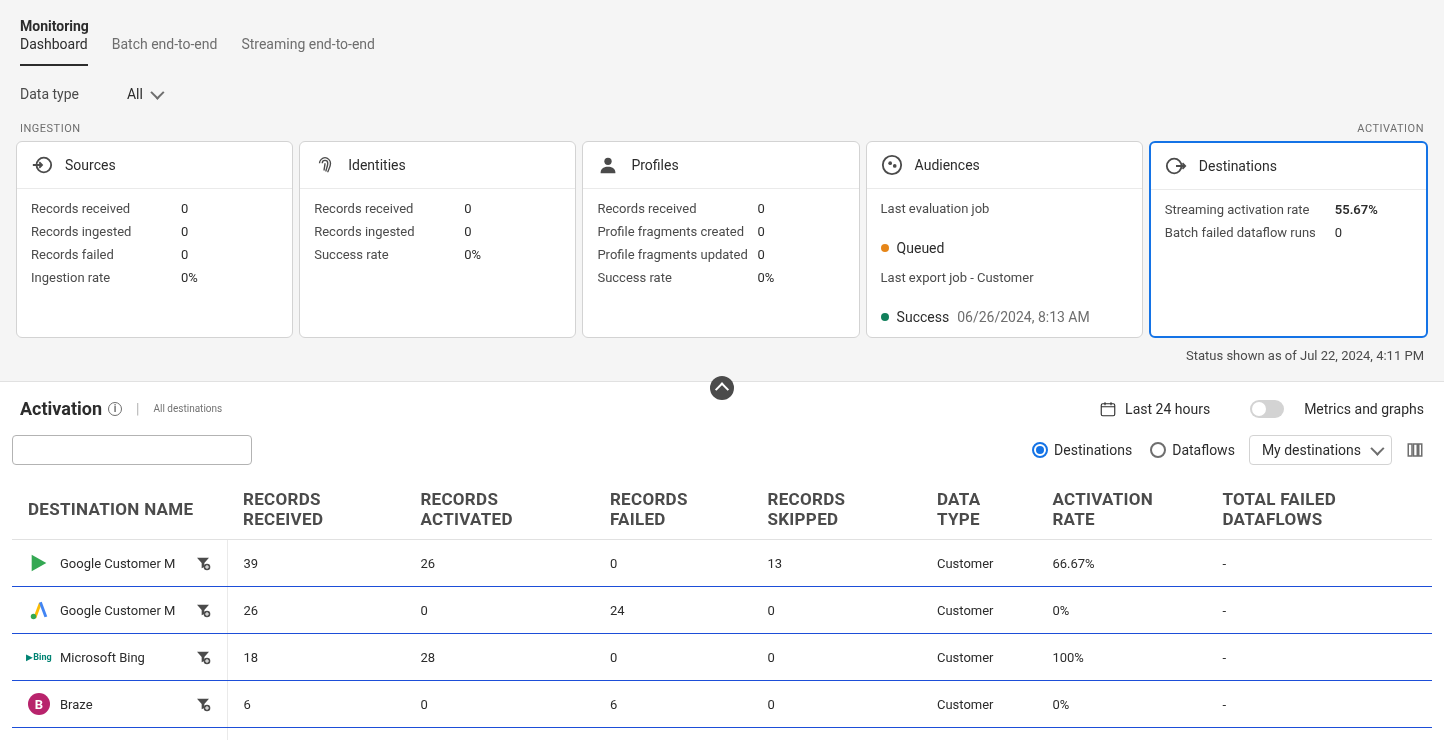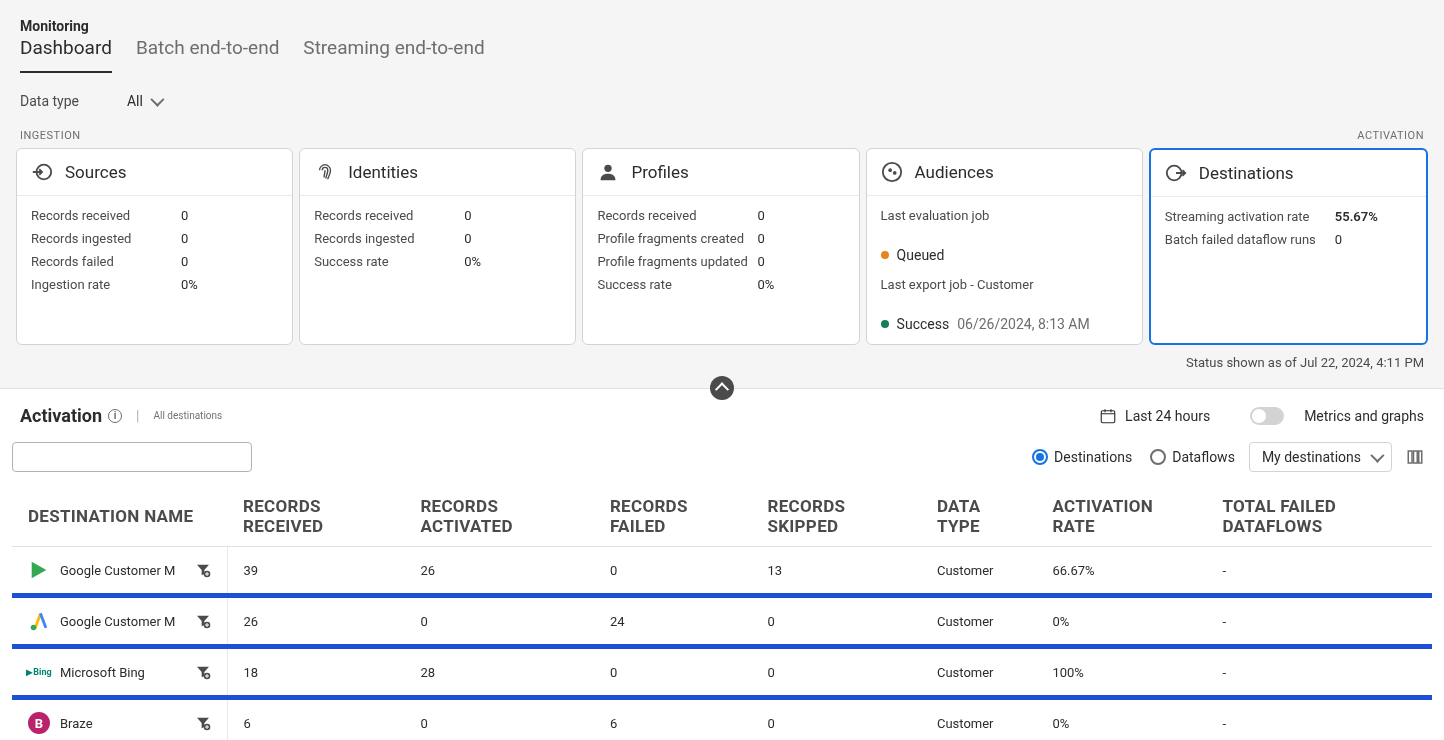--- a/index.html
+++ b/index.html
@@ -20,21 +20,21 @@
   margin-bottom: 2px;
 }
 .tabs {
   display: flex;
   gap: 24px;
 }
 .tab {
   padding: 0 0 12px 0;
   cursor: pointer;
   color: #6e6e6e;
-  font-size: 19px;
+  font-size: 14px;
 }
 .tab.active {
   color: #2c2c2c;
   font-weight: 400;
   border-bottom: 2px solid #2c2c2c;
 }
 .filter-row {
   padding: 20px;
   display: flex;
   align-items: center;
@@ -78,21 +78,21 @@
 .card.selected {
   border: 2px solid #1473e6;
 }
 .card-head {
   display: flex;
   align-items: center;
   gap: 12px;
   padding: 12px 14px;
   border-bottom: 1px solid #eaeaea;
 }
-.card-title { font-size: 17px; color: #2c2c2c; }
+.card-title { font-size: 14px; color: #2c2c2c; }
 .card-icon {
   width: 22px; height: 22px;
   display: flex; align-items: center; justify-content: center;
   color: #4b4b4b;
 }
 .card-body {
   padding: 12px 14px;
   display: flex;
   flex-direction: column;
   gap: 8px;
@@ -205,21 +205,21 @@
   text-align: left;
   font-size: 17px;
   font-weight: 700;
   letter-spacing: 0.3px;
   color: #4b4b4b;
   padding: 10px 16px;
   border-bottom: 1px solid #e1e1e1;
 }
 tbody td {
   padding: 12px 16px;
-  border-bottom: 5px solid #1d4ed8;
+  border-bottom: 1px solid #1d4ed8;
   color: #2c2c2c;
 }
 tbody tr td:first-child {
   border-right: 1px solid #eaeaea;
 }
 .dest-cell {
   display: flex;
   align-items: center;
   gap: 10px;
   position: relative;

